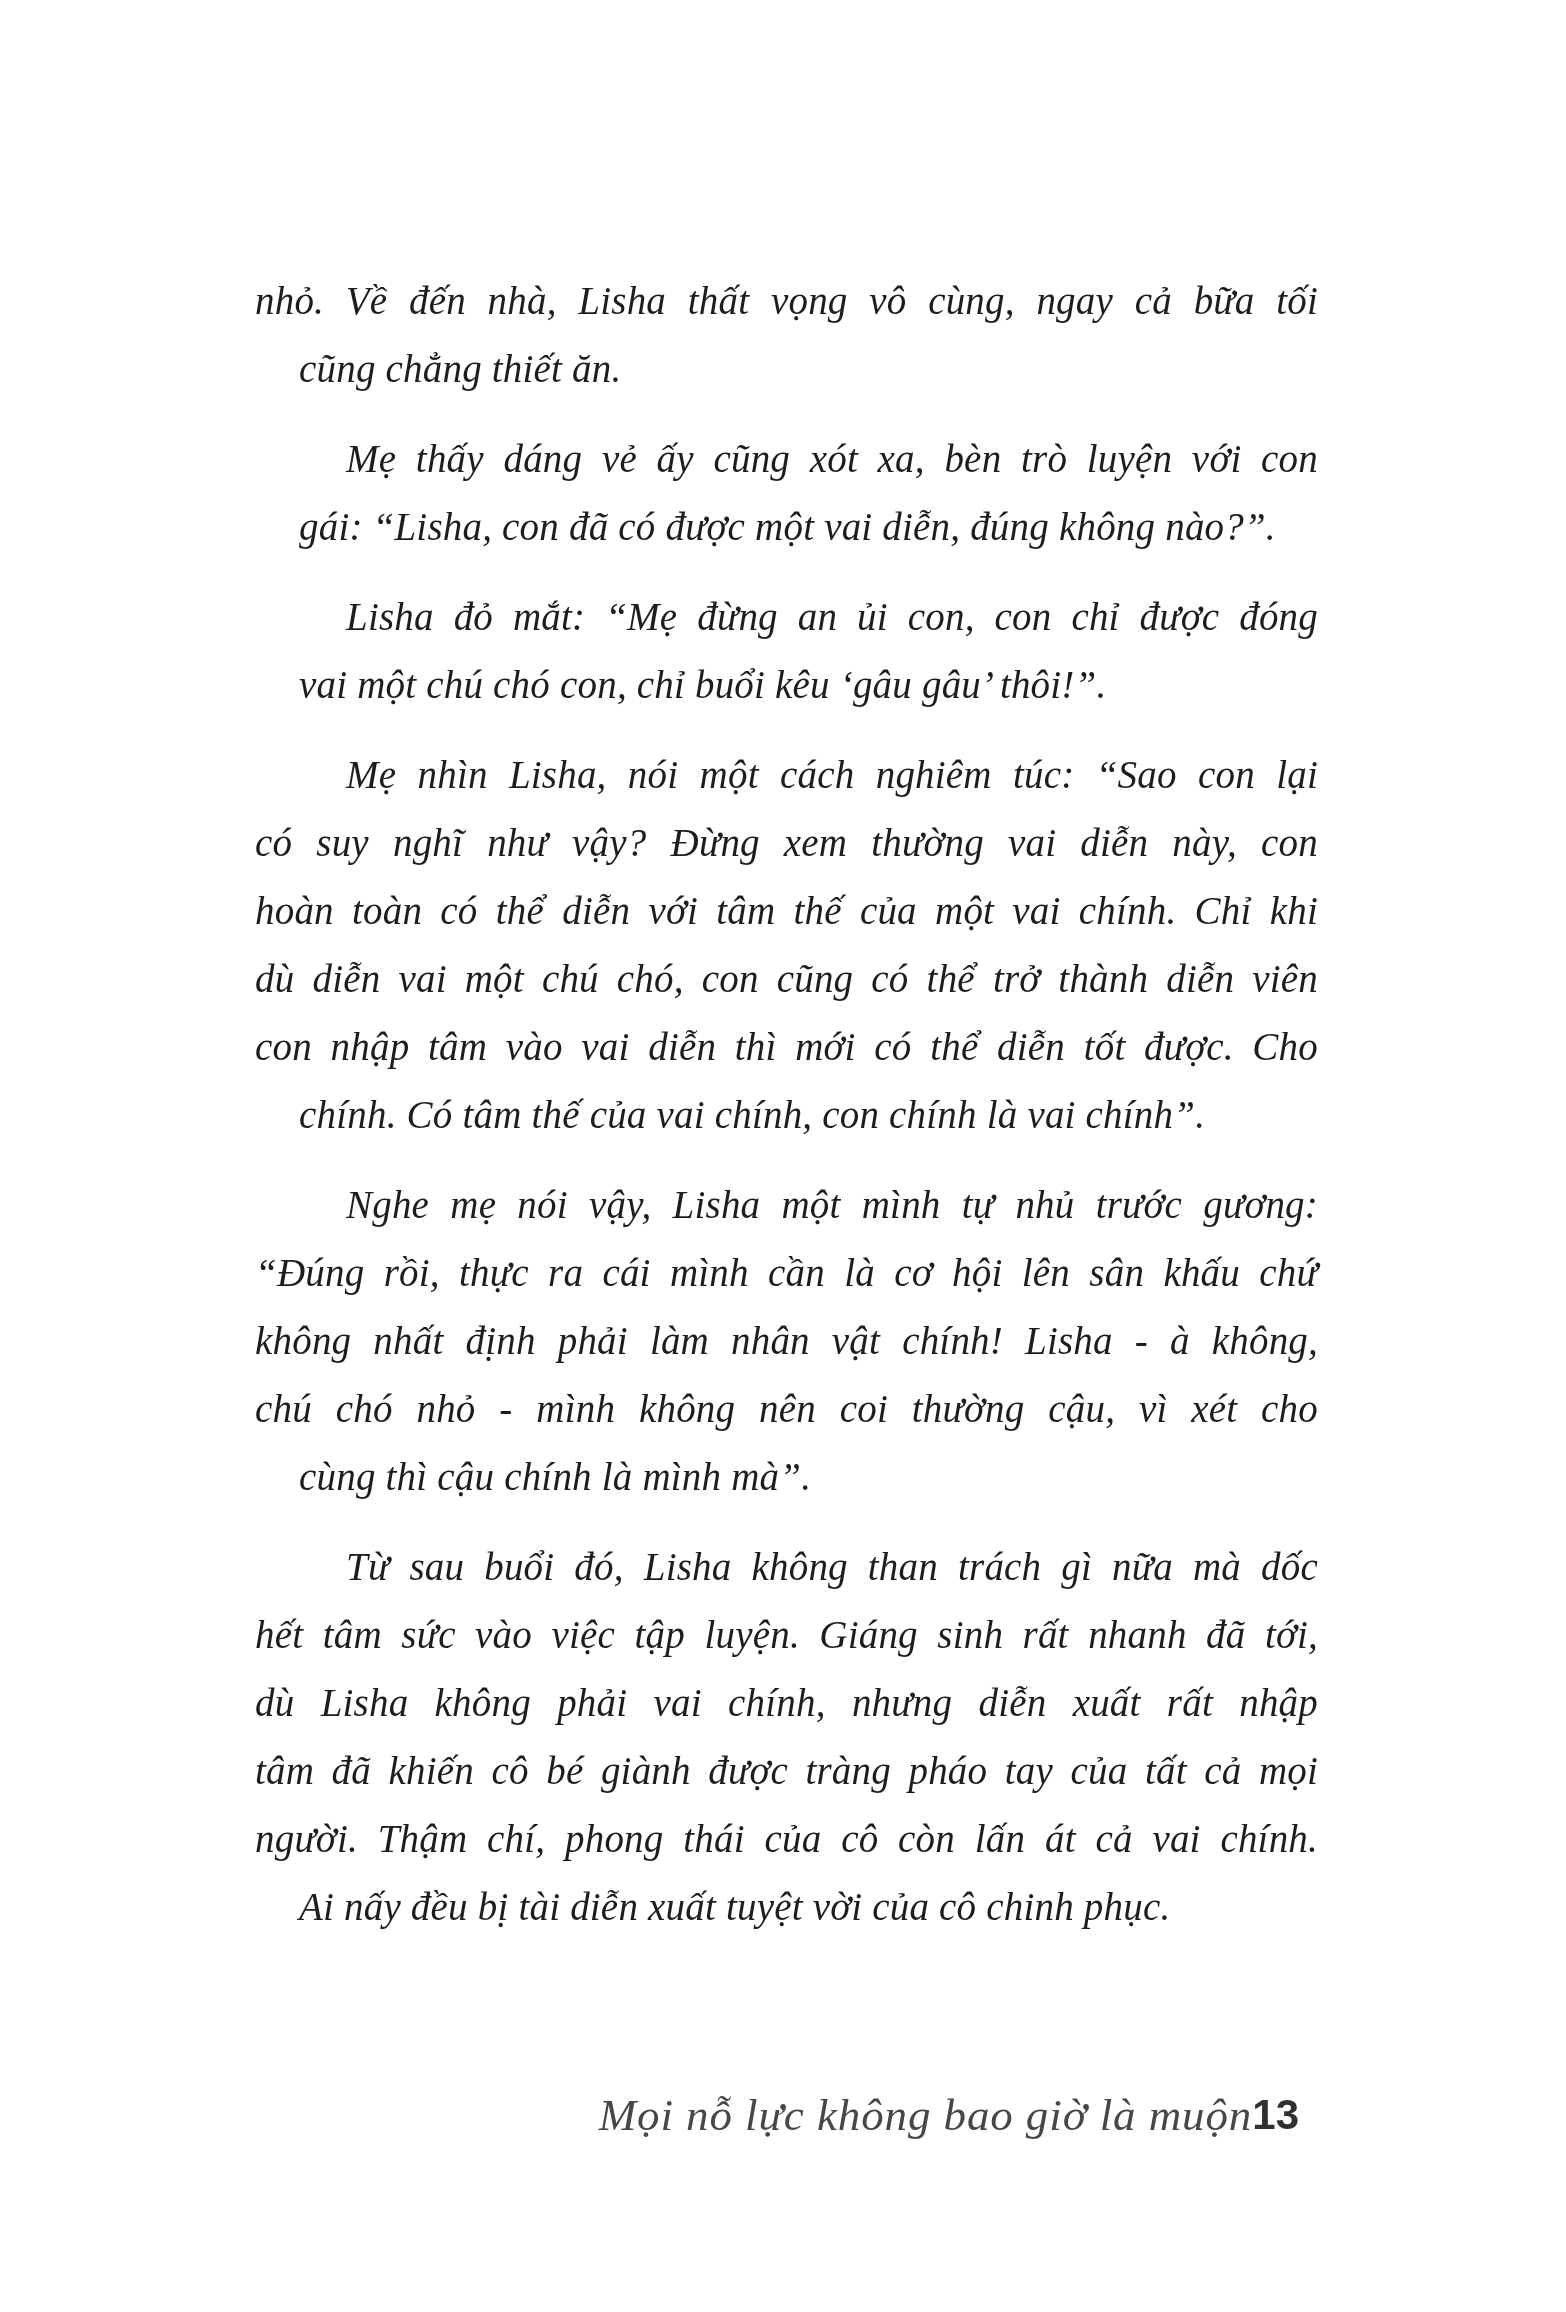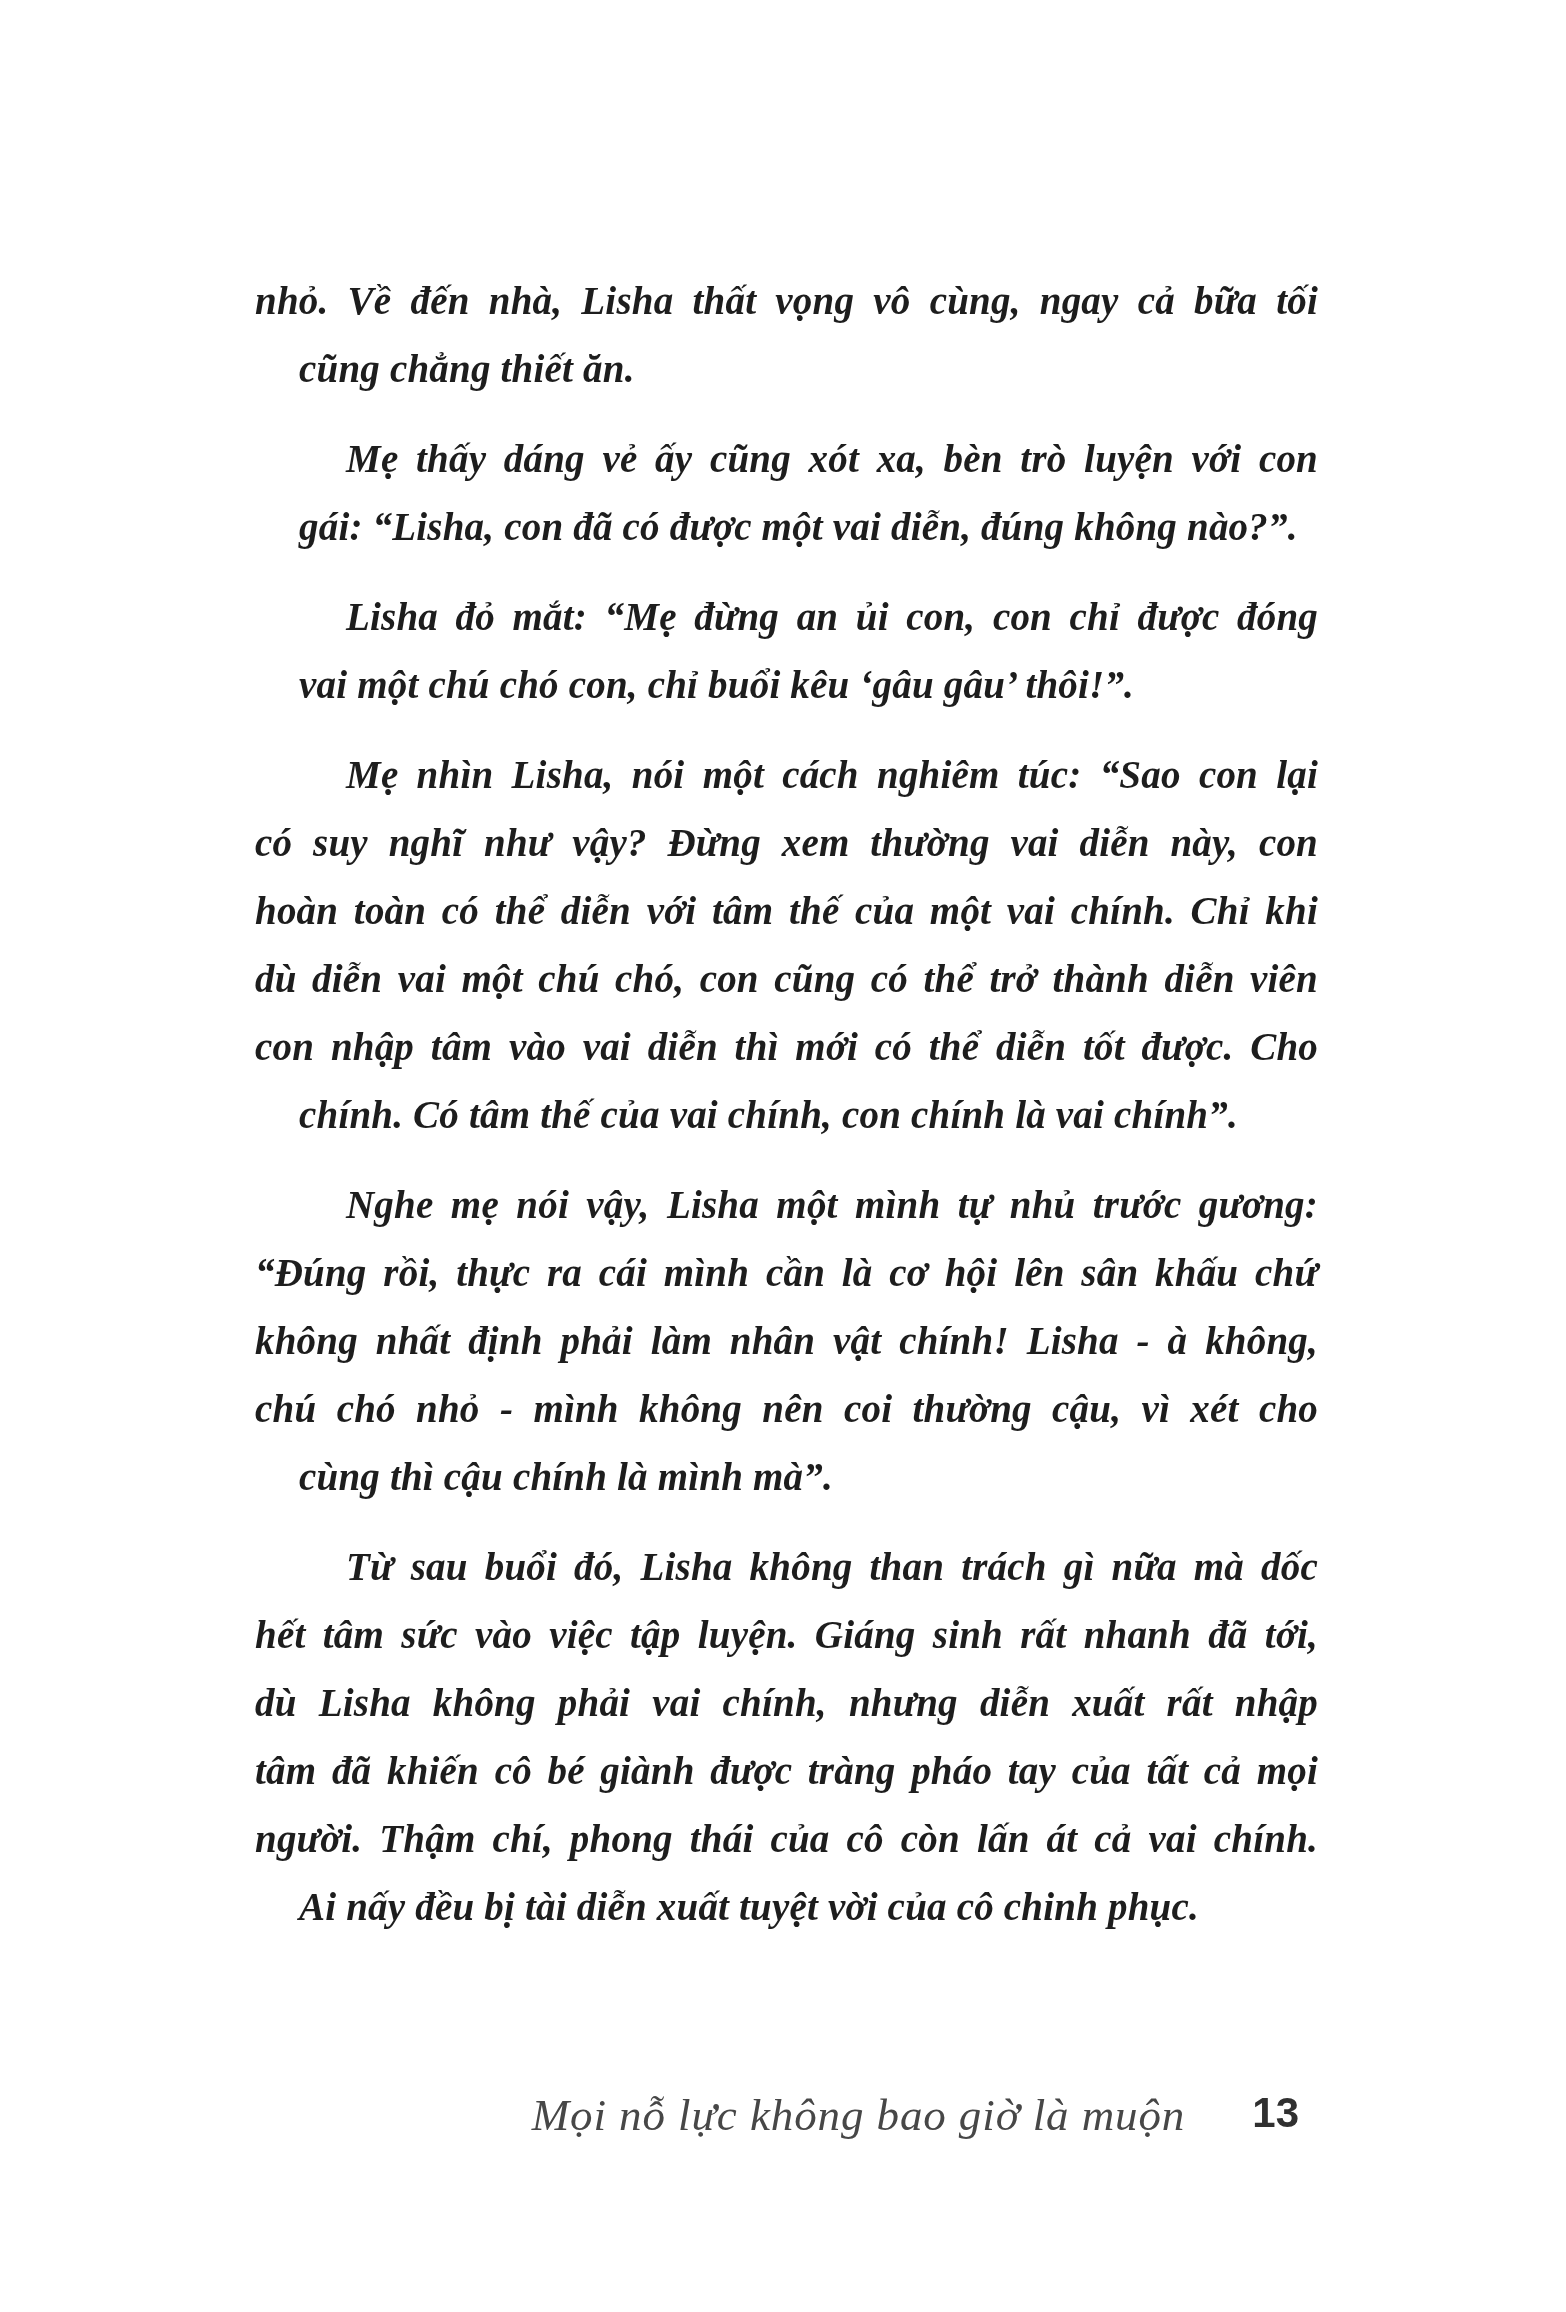--- a/index.html
+++ b/index.html
@@ -26,36 +26,34 @@
   .line {
     font-style: italic;
     font-size: 39px;
     line-height: 68px;
     height: 68px;
     color: #1d1d1d;
     text-align: justify;
     -moz-text-align-last: justify;
     text-align-last: justify;
     letter-spacing: 0.2px;
-    font-weight: bold;
   }
   .line.last {
     -moz-text-align-last: left;
     text-align-last: left;
     margin-left: 44px;
   }
   .line.indent { text-indent: 91px; }
 
   .page-footer {
     position: absolute;
     top: 2089px;
     right: 268px;
     display: flex;
-    align-items: flex-start;
-    gap: 67px;
+    align-items: center;
   }
   .footer-title {
     font-family: "Liberation Serif", "DejaVu Serif", serif;
     font-style: italic;
     font-size: 45px;
     color: #474747;
     letter-spacing: 0.9px;
     white-space: nowrap;
   }
   .page-number {

